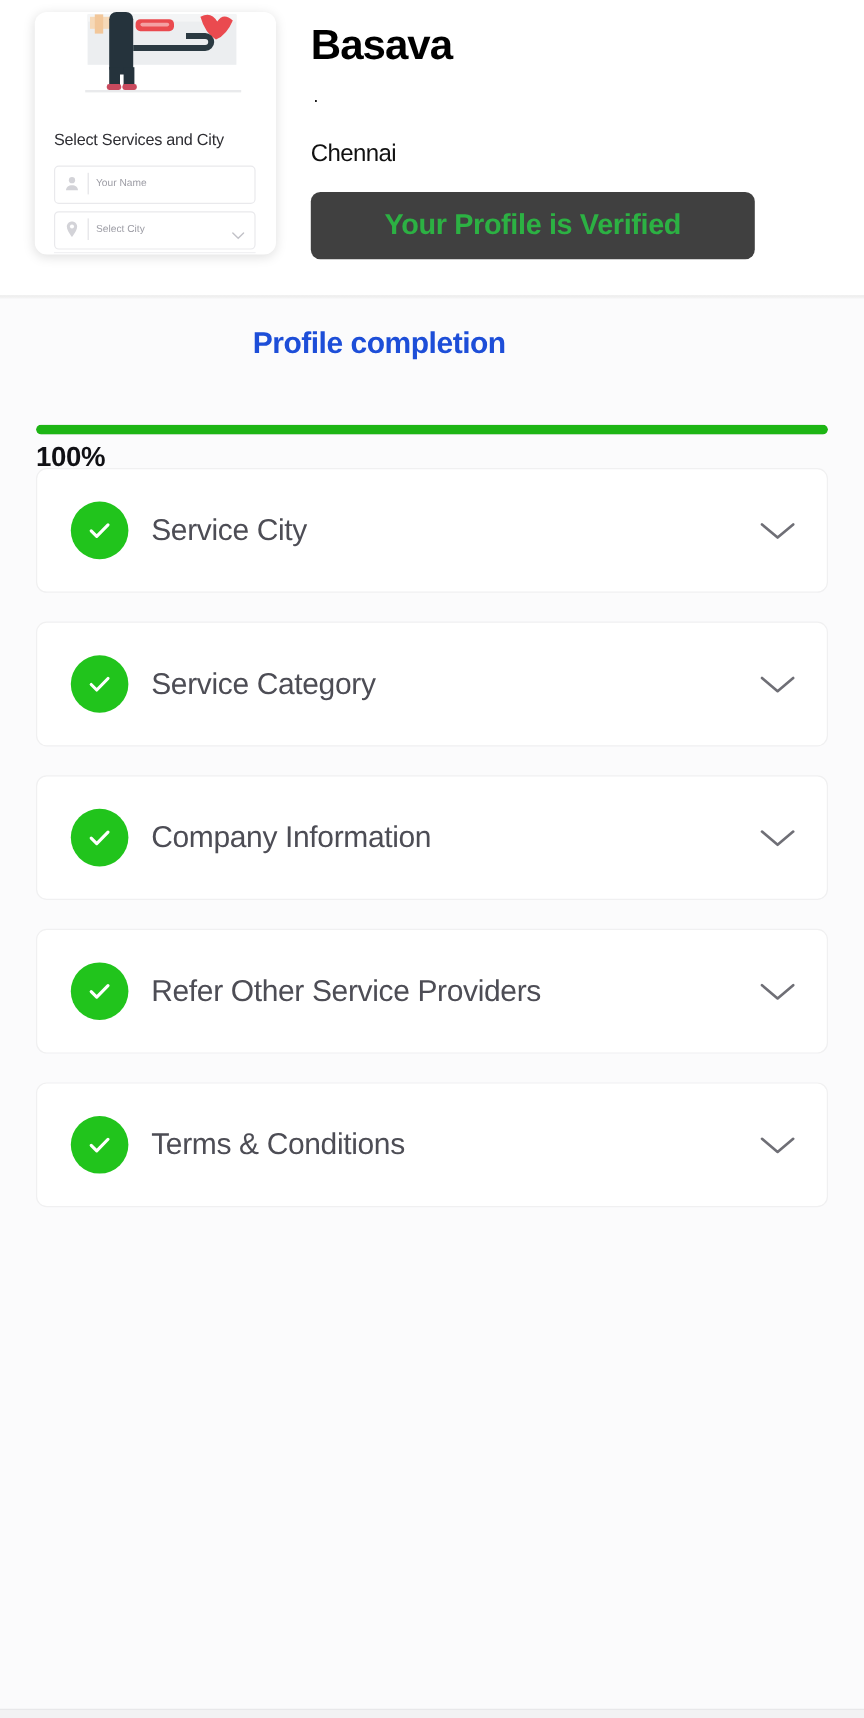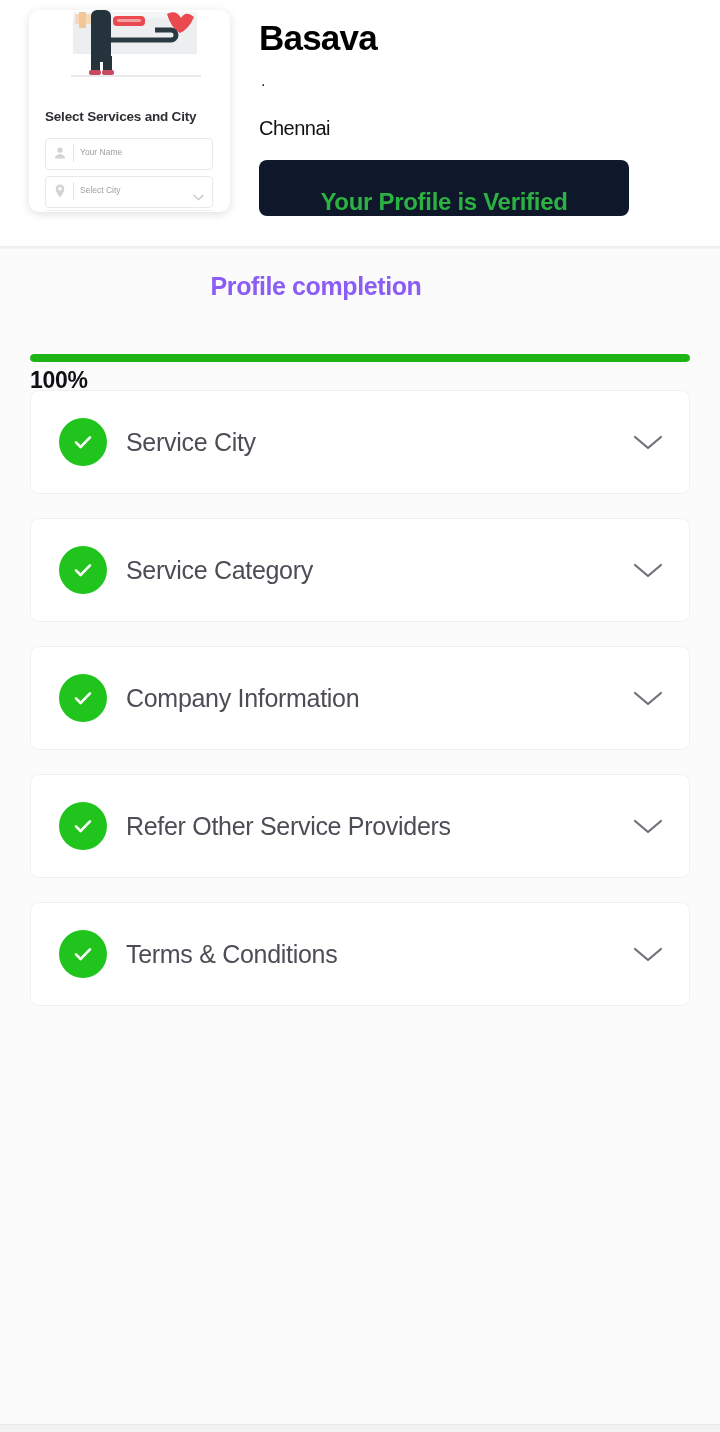--- a/index.html
+++ b/index.html
@@ -47,21 +47,21 @@
     position: absolute;
     left: 0; top: 0;
     width: 201px;
     height: 80px;
     overflow: hidden;
   }
   .promo-title {
     position: absolute;
     left: 16px; top: 99px;
     font-size: 13.5px;
-    font-weight: bold;
+    font-weight: normal;
     color: #2e2e33;
     letter-spacing: -0.2px;
     white-space: nowrap;
   }
   .promo-field {
     position: absolute;
     left: 16px;
     width: 168px;
     height: 32px;
     border: 1px solid #e9e9ec;
@@ -125,24 +125,24 @@
     font-weight: normal;
     color: #111111;
     letter-spacing: -0.5px;
     line-height: 32px;
   }
   .verified-badge {
     position: absolute;
     left: 259px; top: 160px;
     width: 370px;
     height: 56px;
-    background: #0f172a;
+    background: #404040;
     border-radius: 8px;
     display: flex;
-    align-items: flex-end;
+    align-items: center;
     justify-content: center;
   }
   .verified-badge span {
     font-size: 24px;
     font-weight: bold;
     color: #2cb143;
     letter-spacing: -0.3px;
   }
 
   
@@ -153,21 +153,21 @@
     height: 1175px;
     background: #fbfbfc;
   }
   .section-title {
     position: absolute;
     left: 0; top: 23px;
     width: 632px;
     text-align: center;
     font-size: 25px;
     font-weight: bold;
-    color: #8b5cf6;
+    color: #1d4ed8;
     letter-spacing: -0.4px;
   }
   .pct-label {
     position: absolute;
     left: 30px; top: 79px;
     font-size: 23px;
     font-weight: bold;
     color: #101014;
     letter-spacing: -0.3px;
     margin-top: 39px;

